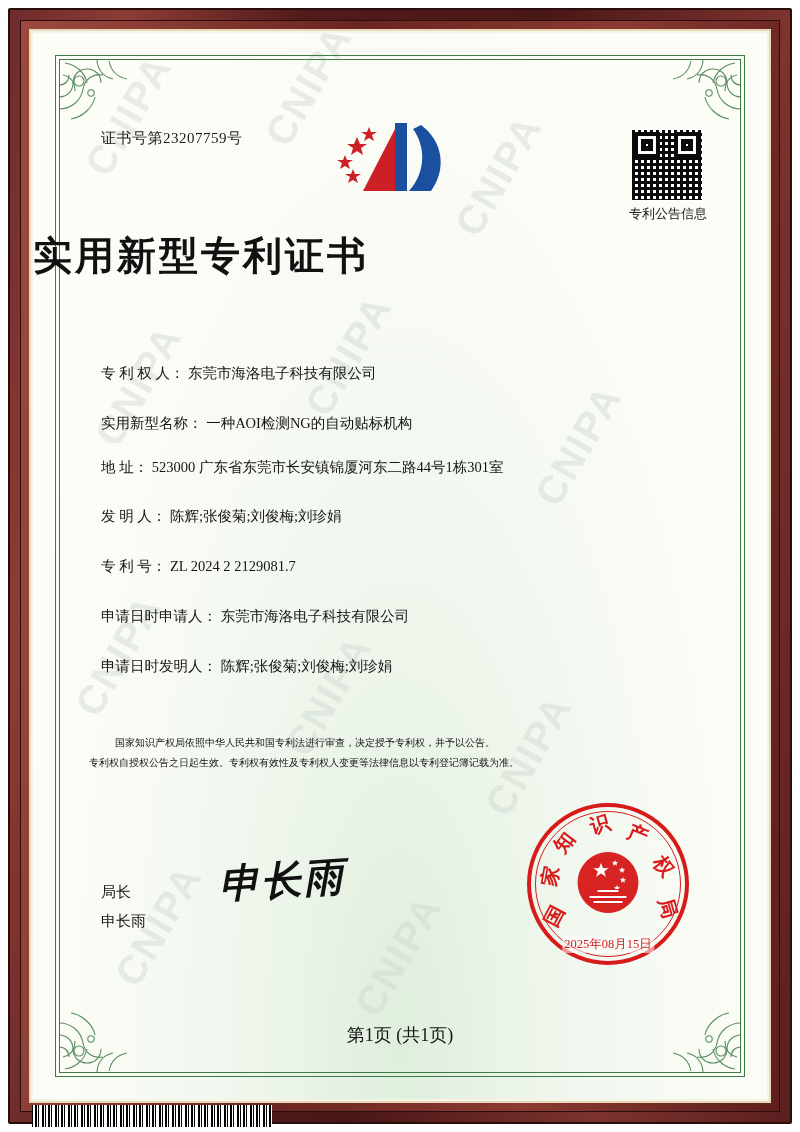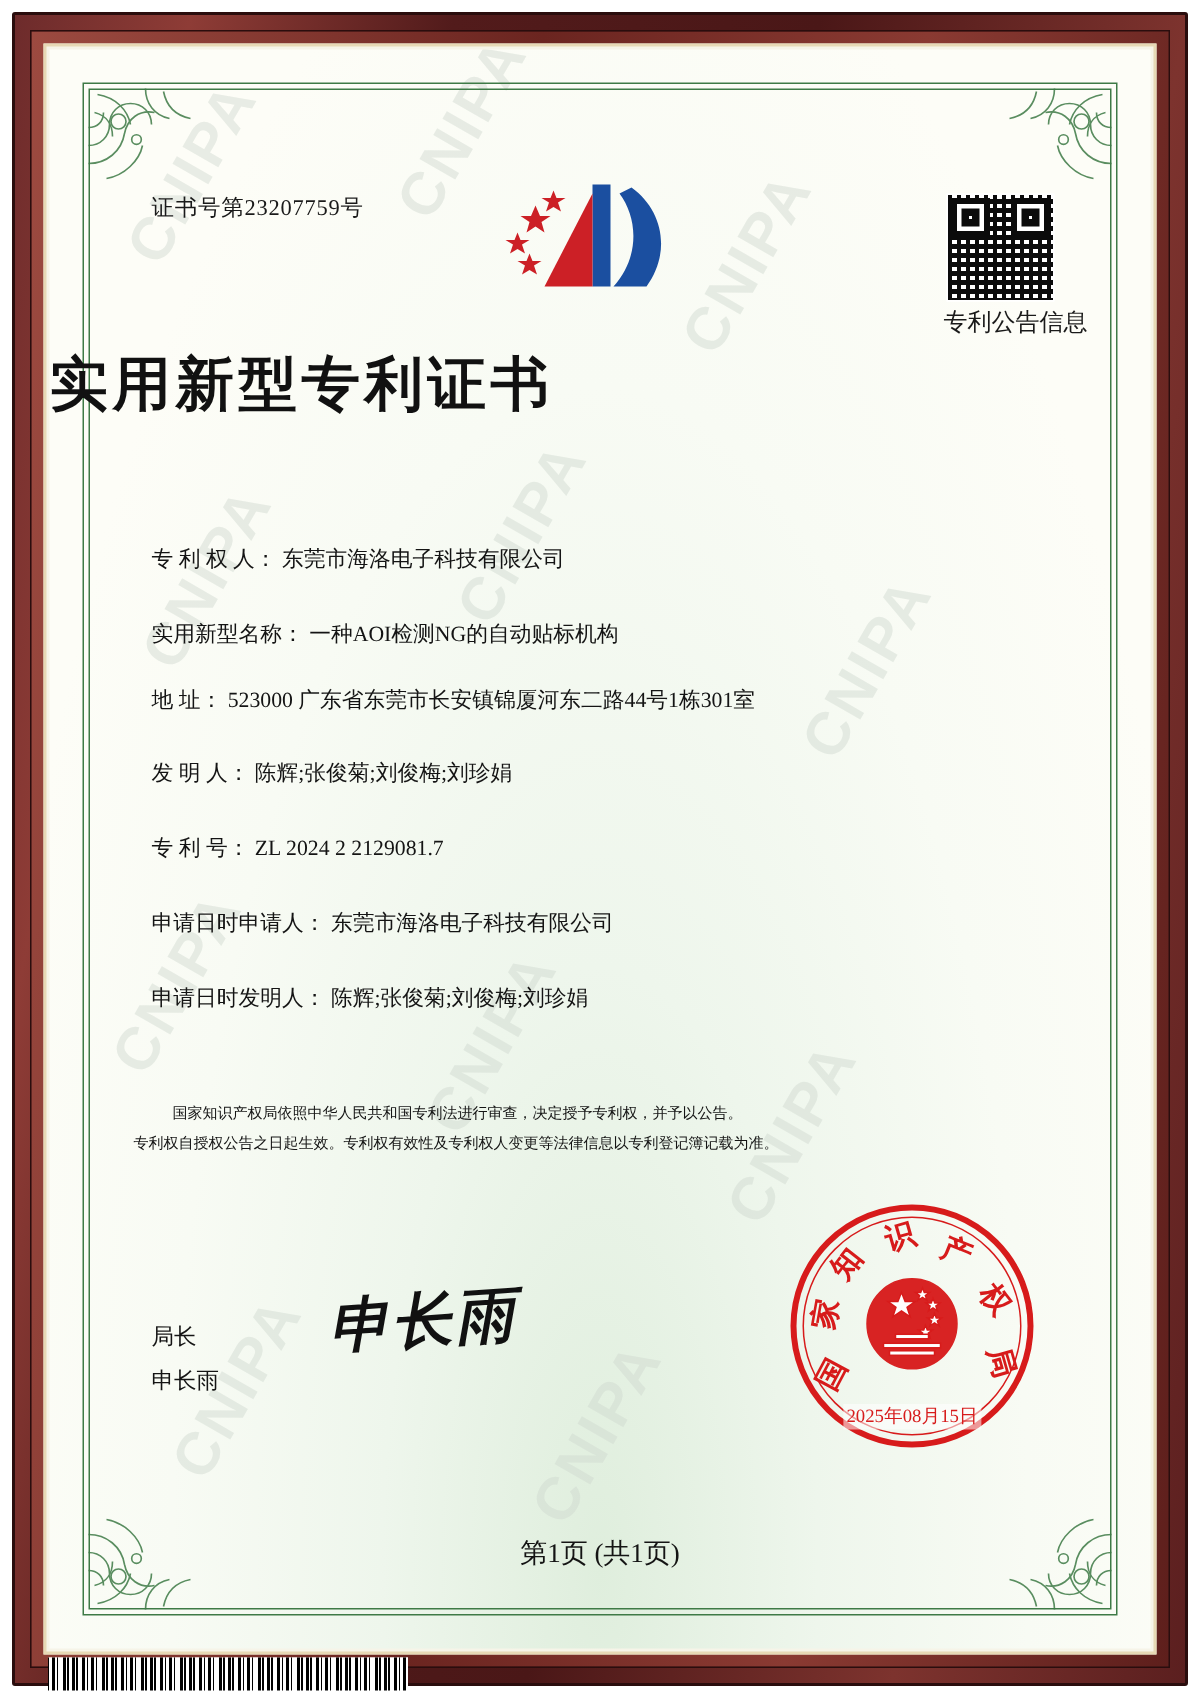--- a/index.html
+++ b/index.html
@@ -172,21 +172,21 @@
     width: 18px;
     height: 18px;
     border: 4px solid #0b0b0b;
     background: #fff;
     box-shadow: inset 0 0 0 3px #fff, inset 0 0 0 8px #0b0b0b;
   }
   .qr::before { left: 2px; top: 2px; }
   .qr::after { right: 2px; top: 2px; }
   .qr-caption {
     margin-top: 4px;
-    font-size: 16px;
+    font-size: 13px;
     color: #1a1a1a;
     white-space: nowrap;
   }
 
   .main-title {
     position: absolute;
     left: 0;
     right: 0;
     top: 196px;
     font-size: 39px;

